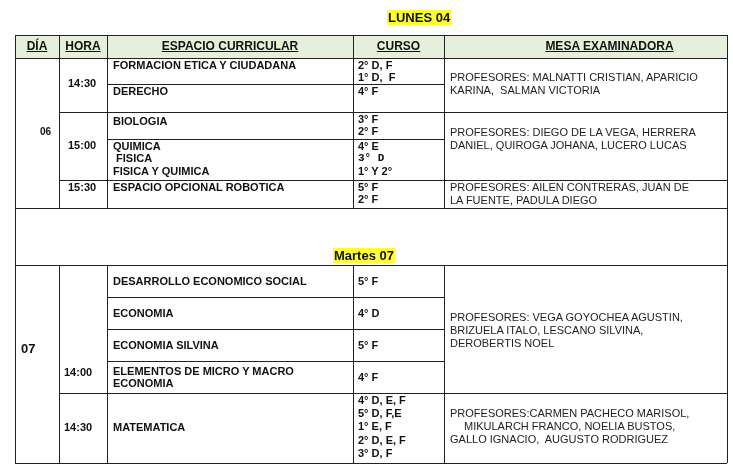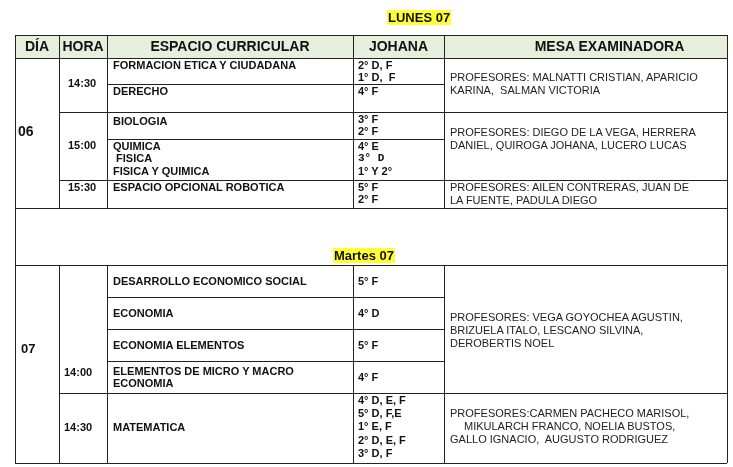--- a/index.html
+++ b/index.html
@@ -2,36 +2,36 @@
 <html><head>
 <meta charset="utf-8">
 <style>
   html, body { margin:0; padding:0; background:#ffffff; }
   body { width:733px; height:467px; position:relative; overflow:hidden;
          font-family:"Liberation Sans", sans-serif; color:#111; }
   .title { position:absolute; font-weight:bold; font-size:13px; background:#ffff33; padding:0 1px; line-height:15px; }
   .line-h { position:absolute; height:0; border-top:1.5px solid #222; }
   .line-v { position:absolute; width:0; border-left:1.5px solid #222; }
   .hdr { position:absolute; top:35px; height:23px; background:#e5efdc; }
-  .hcell { position:absolute; top:35px; height:23px; line-height:23px; text-align:center; font-weight:bold; font-size:14px; }
+  .hcell { position:absolute; top:35px; height:23px; line-height:23px; text-align:center; font-weight:bold; font-size:12px;text-decoration:underline; }
   .t { position:absolute; font-size:11px; line-height:11.5px; white-space:pre; }
   .b { font-weight:bold; }
   .n { font-weight:normal; font-size:11px; line-height:13px; color:#222; }
 </style>
 </head>
 <body>
 
-<div class="title" style="left:387px;top:10px;">LUNES 07</div>
+<div class="title" style="left:387px;top:10px;">LUNES 04</div>
 <div class="title" style="left:333px;top:248px;">Martes 07</div>
 
 <div class="hdr" style="left:15px;width:712px;"></div>
 <div class="hcell b" style="left:15px;width:44px;">DÍA</div>
 <div class="hcell b" style="left:59px;width:48px;">HORA</div>
 <div class="hcell b" style="left:107px;width:246px;">ESPACIO CURRICULAR</div>
-<div class="hcell b" style="left:353px;width:91px;">JOHANA</div>
+<div class="hcell b" style="left:353px;width:91px;">CURSO</div>
 <div class="hcell b" style="left:444px;width:331px;">MESA EXAMINADORA</div>
 
 <div class="line-h" style="left:15px;top:35px;width:712px;"></div>
 <div class="line-h" style="left:15px;top:58px;width:712px;"></div>
 <div class="line-v" style="left:15px;top:35px;height:428px;"></div>
 <div class="line-v" style="left:727px;top:35px;height:428px;"></div>
 <div class="line-h" style="left:15px;top:463px;width:712px;"></div>
 
 <div class="line-v" style="left:59px;top:35px;height:23px;"></div>
 <div class="line-v" style="left:59px;top:58px;height:150px;"></div>
@@ -49,21 +49,21 @@
 <div class="line-h" style="left:15px;top:265px;width:712px;"></div>
 <div class="line-v" style="left:59px;top:265px;height:198px;"></div>
 <div class="line-v" style="left:107px;top:265px;height:198px;"></div>
 <div class="line-v" style="left:353px;top:265px;height:198px;"></div>
 <div class="line-v" style="left:444px;top:265px;height:198px;"></div>
 <div class="line-h" style="left:107px;top:297px;width:337px;"></div>
 <div class="line-h" style="left:107px;top:329px;width:337px;"></div>
 <div class="line-h" style="left:107px;top:361px;width:337px;"></div>
 <div class="line-h" style="left:59px;top:393px;width:668px;"></div>
 
-<div class="t b" style="left:18px;top:126px;font-size:14px;">06</div>
+<div class="t b" style="left:40px;top:126px;font-size:10px;">06</div>
 
 <div class="t b" style="left:68px;top:78px;">14:30</div>
 <div class="t b" style="left:113px;top:60px;">FORMACION ETICA Y CIUDADANA</div>
 <div class="t b" style="left:358px;top:60px;">2° D, F</div>
 <div class="t b" style="left:358px;top:72px;">1° D,  F</div>
 <div class="t b" style="left:113px;top:86px;">DERECHO</div>
 <div class="t b" style="left:358px;top:86px;">4° F</div>
 <div class="t n" style="left:450px;top:71px;">PROFESORES: MALNATTI CRISTIAN, APARICIO</div>
 <div class="t n" style="left:450px;top:84px;">KARINA,  SALMAN VICTORIA</div>
 
@@ -87,21 +87,21 @@
 <div class="t n" style="left:450px;top:181px;">PROFESORES: AILEN CONTRERAS, JUAN DE</div>
 <div class="t n" style="left:450px;top:194px;">LA FUENTE, PADULA DIEGO</div>
 
 <div class="t b" style="left:21px;top:343px;font-size:13px;">07</div>
 
 <div class="t b" style="left:64px;top:324px;margin-top:43px;">14:00</div>
 <div class="t b" style="left:113px;top:276px;">DESARROLLO ECONOMICO SOCIAL</div>
 <div class="t b" style="left:358px;top:276px;">5° F</div>
 <div class="t b" style="left:113px;top:308px;">ECONOMIA</div>
 <div class="t b" style="left:358px;top:308px;">4° D</div>
-<div class="t b" style="left:113px;top:340px;">ECONOMIA ELEMENTOS</div>
+<div class="t b" style="left:113px;top:340px;">ECONOMIA SILVINA</div>
 <div class="t b" style="left:358px;top:340px;">5° F</div>
 <div class="t b" style="left:113px;top:365px;line-height:12px;">ELEMENTOS DE MICRO Y MACRO
 ECONOMIA</div>
 <div class="t b" style="left:358px;top:372px;">4° F</div>
 <div class="t n" style="left:450px;top:311px;">PROFESORES: VEGA GOYOCHEA AGUSTIN,</div>
 <div class="t n" style="left:450px;top:324px;">BRIZUELA ITALO, LESCANO SILVINA,</div>
 <div class="t n" style="left:450px;top:337px;">DEROBERTIS NOEL</div>
 
 <div class="t b" style="left:64px;top:422px;">14:30</div>
 <div class="t b" style="left:113px;top:422px;">MATEMATICA</div>

